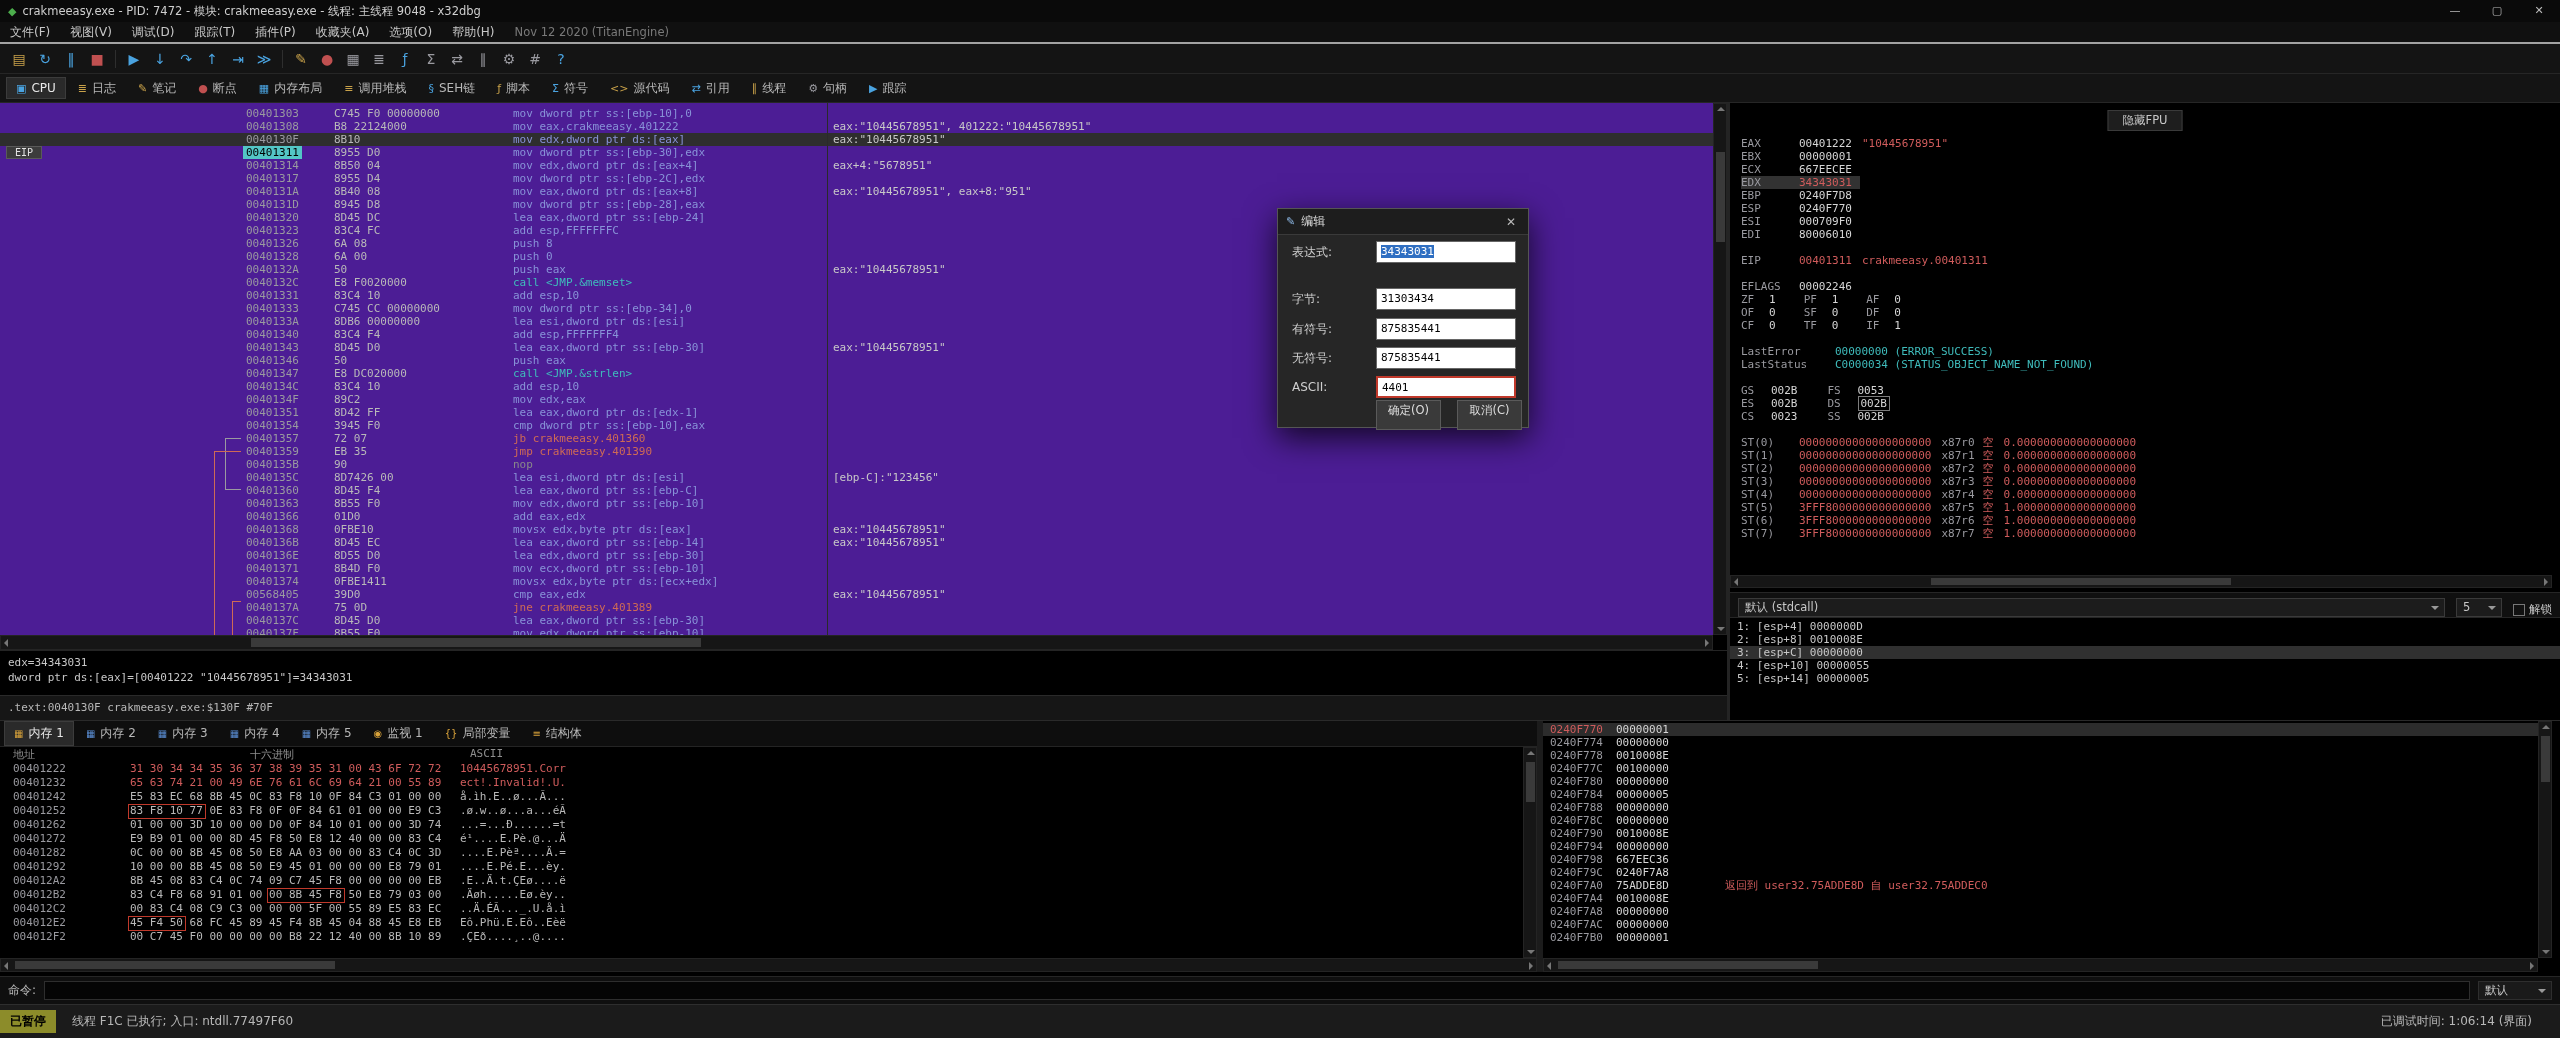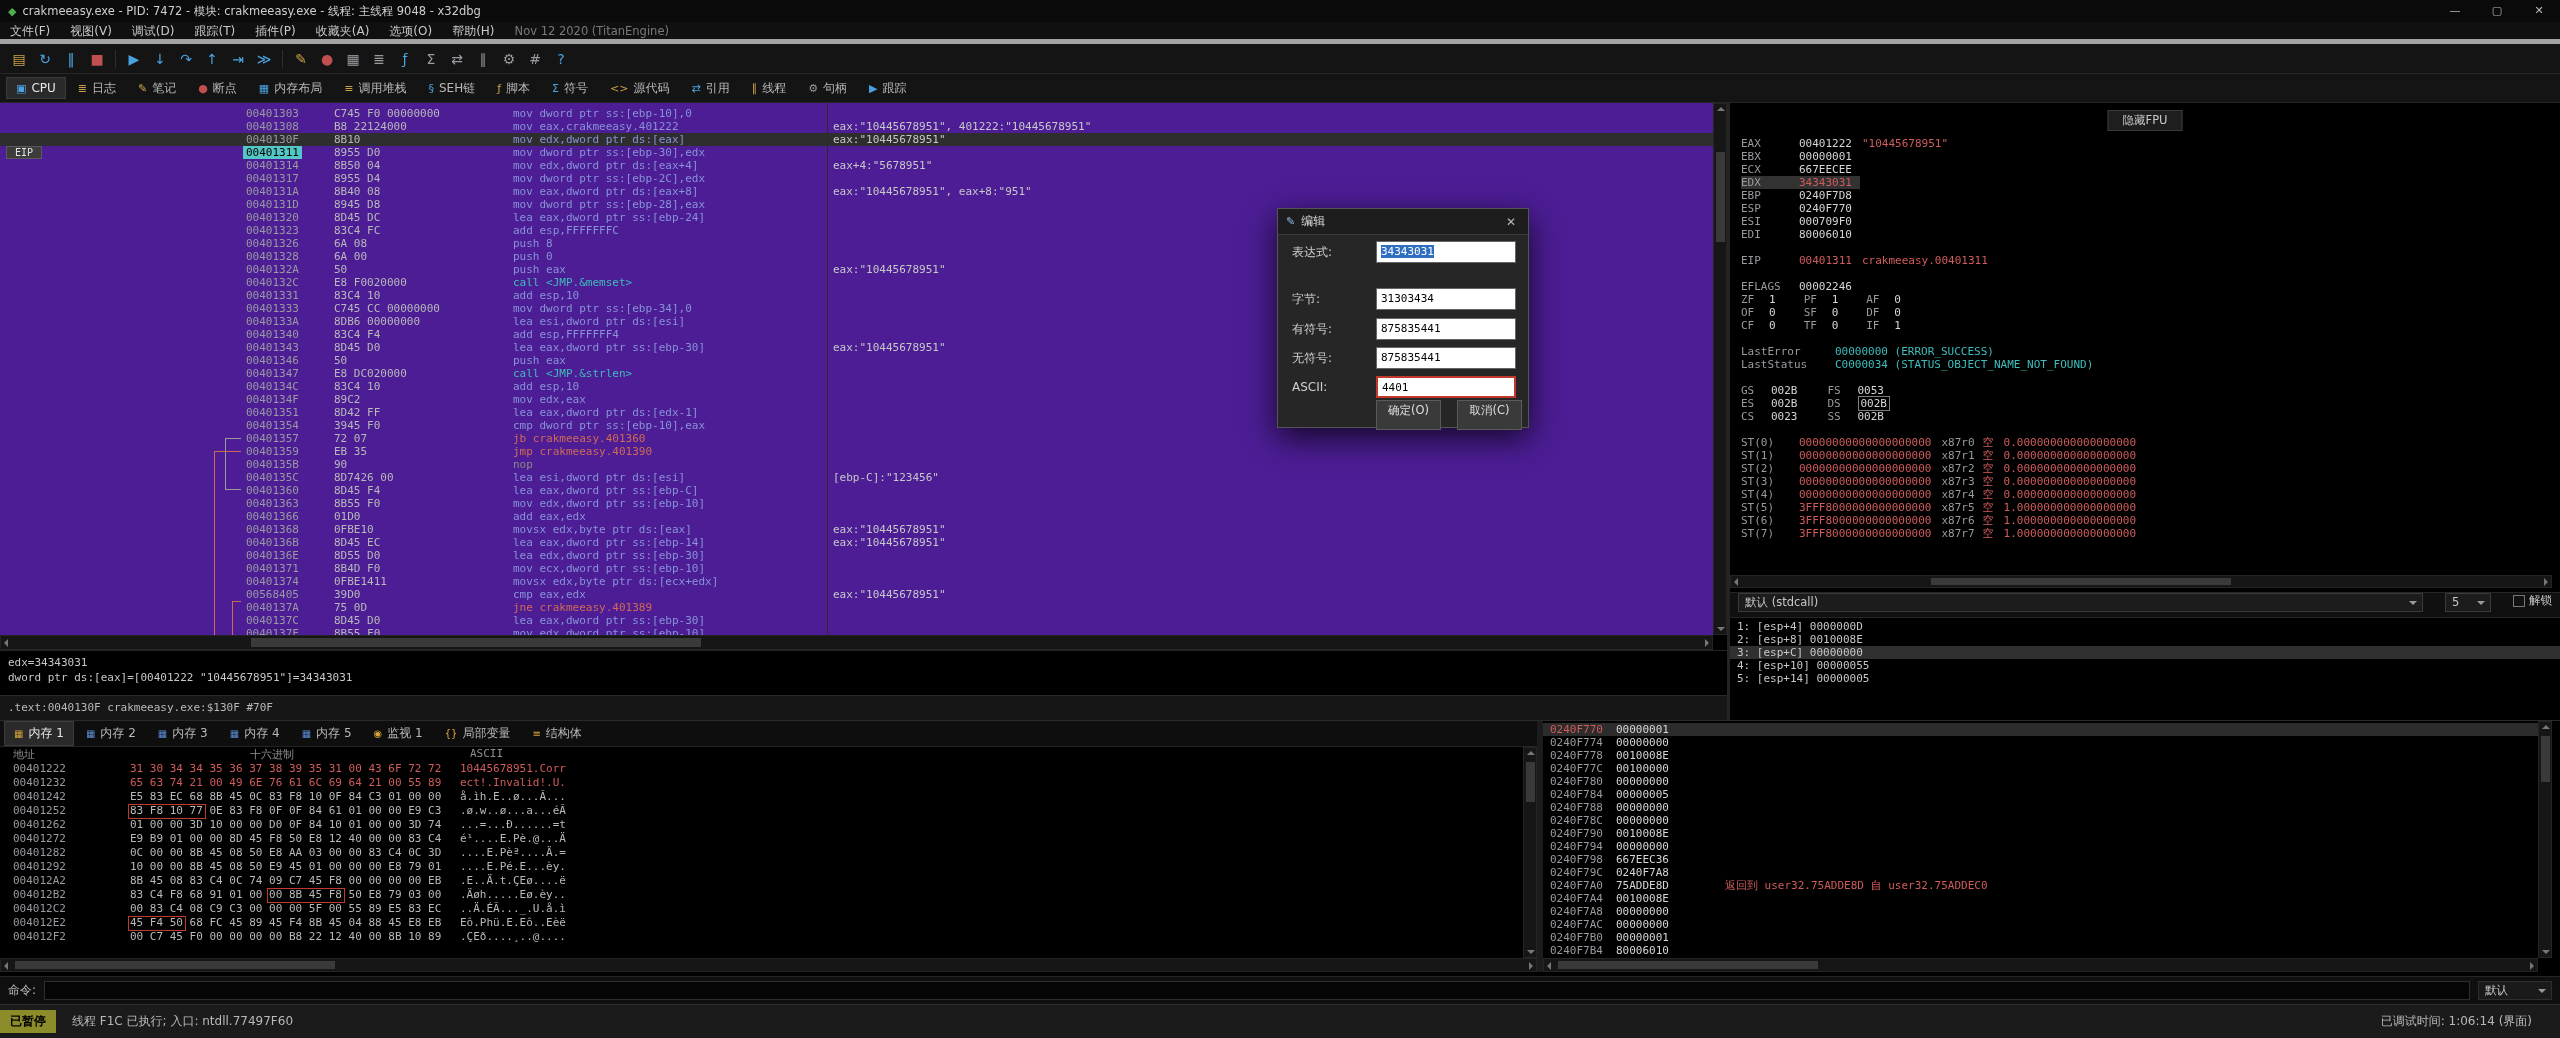--- a/index.html
+++ b/index.html
@@ -6,21 +6,21 @@
   html,body{background:#000}
   body{font-family:"DejaVu Sans",sans-serif;color:#c8c8c8}
   .app{position:relative;width:2560px;height:1038px;background:#000;overflow:hidden}
   .mono{font-family:"DejaVu Sans Mono",monospace}
 
   
   .titlebar{position:absolute;left:0;top:0;width:2560px;height:22px;background:#0a0a0a;display:flex;align-items:center;font-size:11.5px;color:#cfcfcf}
   .appicon{color:#4cae4c;margin:0 6px 0 8px;font-size:11px}
   .wbtns{margin-left:auto;display:flex}
   .wbtn{width:42px;height:22px;text-align:center;line-height:22px;color:#bbb;font-size:11px}
-  .menubar{position:absolute;left:0;top:22px;width:2560px;height:22px;background:#101010;border-bottom:5px solid #a3a3a3;display:flex;align-items:center;font-size:12px}
+  .menubar{position:absolute;left:0;top:22px;width:2560px;height:22px;background:#101010;border-bottom:2px solid #a3a3a3;display:flex;align-items:center;font-size:12px}
   .mitem{padding:0 10px;height:22px;line-height:22px;color:#c8c8c8}
   .buildinfo{color:#7a7a7a;margin-left:10px;font-size:11.5px}
   .toolbar{position:absolute;left:0;top:44px;width:2560px;height:30px;background:#141414;border-bottom:1px solid #262626;display:flex;align-items:center;padding-left:6px}
   .tbi{width:26px;height:24px;line-height:24px;text-align:center;font-size:14px}
   .tsep{width:1px;height:18px;background:#2e2e2e;margin:0 5px}
   .tabbar{position:absolute;left:0;top:74px;width:2560px;height:29px;background:#141414;border-bottom:1px solid #262626;display:flex;align-items:center;padding-left:6px;font-size:12px}
   .vtab{display:flex;align-items:center;gap:5px;padding:3px 9px;margin-right:2px;color:#b8b8b8;border:1px solid transparent}
   .vtab.active{background:#2a2a2a;border:1px solid #3c3c3c;color:#e8e8e8}
   .vicon{font-size:11px}
 
@@ -68,21 +68,21 @@
   .spair{display:inline-block;margin-right:30px}
   .sn{display:inline-block;width:30px;color:#9a9aa0}
   .boxed{border:1px solid #7c7c7c;padding:0 2px}
   .fn{display:inline-block;width:58px;color:#9a9aa0}
   .fv{color:#d05c5c}
   .ftag{margin-left:10px;color:#9a9aa0}
   .fst{margin-left:8px;color:#d05c5c}
   .fnum{margin-left:10px;color:#d05c5c}
 
   
-  .argsbar{position:absolute;left:1730px;top:592px;width:830px;height:26px;background:#101010;border-top:1px solid #262626;border-bottom:1px solid #262626;display:flex;align-items:flex-start;gap:22px;padding:0 8px;font-size:11.5px}
+  .argsbar{position:absolute;left:1730px;top:592px;width:830px;height:26px;background:#101010;border-top:1px solid #262626;border-bottom:1px solid #262626;display:flex;align-items:flex-end;gap:11px;padding:0 8px;font-size:11.5px}
   .convsel{flex:1;height:19px;line-height:17px;background:#1c1c1c;border:1px solid #3a3a3a;padding:0 6px;color:#c8c8c8;position:relative}
   .caret{position:absolute;right:5px;top:7px;width:0;height:0;border:4px solid transparent;border-top-color:#999}
   .depthsel{width:46px;height:19px;line-height:17px;background:#1c1c1c;border:1px solid #3a3a3a;padding:0 6px;color:#c8c8c8;position:relative}
   .cbwrap{display:flex;align-items:center;gap:4px;color:#c8c8c8}
   .cb{width:12px;height:12px;border:1px solid #777;background:#111;display:inline-block}
   .argsrows{position:absolute;left:1730px;top:620px;width:830px}
   .arow{height:13px;line-height:13px;font-family:"DejaVu Sans Mono",monospace;font-size:11px;white-space:pre;padding-left:7px;color:#c8c8c8}
   .arow.asel{background:#303030}
 
   
@@ -473,21 +473,20 @@
         <div class="srow"><span class="saddr">0240F78C</span><span class="sval">00000000</span></div>
         <div class="srow"><span class="saddr">0240F790</span><span class="sval">0010008E</span></div>
         <div class="srow"><span class="saddr">0240F794</span><span class="sval">00000000</span></div>
         <div class="srow"><span class="saddr">0240F798</span><span class="sval">667EEC36</span></div>
         <div class="srow"><span class="saddr">0240F79C</span><span class="sval">0240F7A8</span></div>
         <div class="srow"><span class="saddr">0240F7A0</span><span class="sval">75ADDE8D</span><span class="scom red">返回到 user32.75ADDE8D 自 user32.75ADDEC0</span></div>
         <div class="srow"><span class="saddr">0240F7A4</span><span class="sval">0010008E</span></div>
         <div class="srow"><span class="saddr">0240F7A8</span><span class="sval">00000000</span></div>
         <div class="srow"><span class="saddr">0240F7AC</span><span class="sval">00000000</span></div>
         <div class="srow"><span class="saddr">0240F7B0</span><span class="sval">00000001</span></div>
-        <div class="srow"><span class="saddr">0240F7B4</span><span class="sval">80006010</span></div>
       </div>
   </div>
   <div class="sb" style="left:2538px;top:721px;width:14px;height:237px">
     <div class="sbarr" style="left:3px;top:3px;border-bottom-color:#777;border-top:none"></div>
     <div class="thumb" style="left:2px;top:14px;width:9px;height:46px"></div>
     <div class="sbarr" style="left:3px;bottom:3px;border-top-color:#777;border-bottom:none"></div>
   </div>
   <div class="sb" style="left:1543px;top:958px;width:995px;height:14px">
     <div class="sbarr" style="left:3px;top:3px;border-right-color:#777;border-left:none"></div>
     <div class="thumb" style="left:14px;top:2px;width:260px;height:8px"></div>

